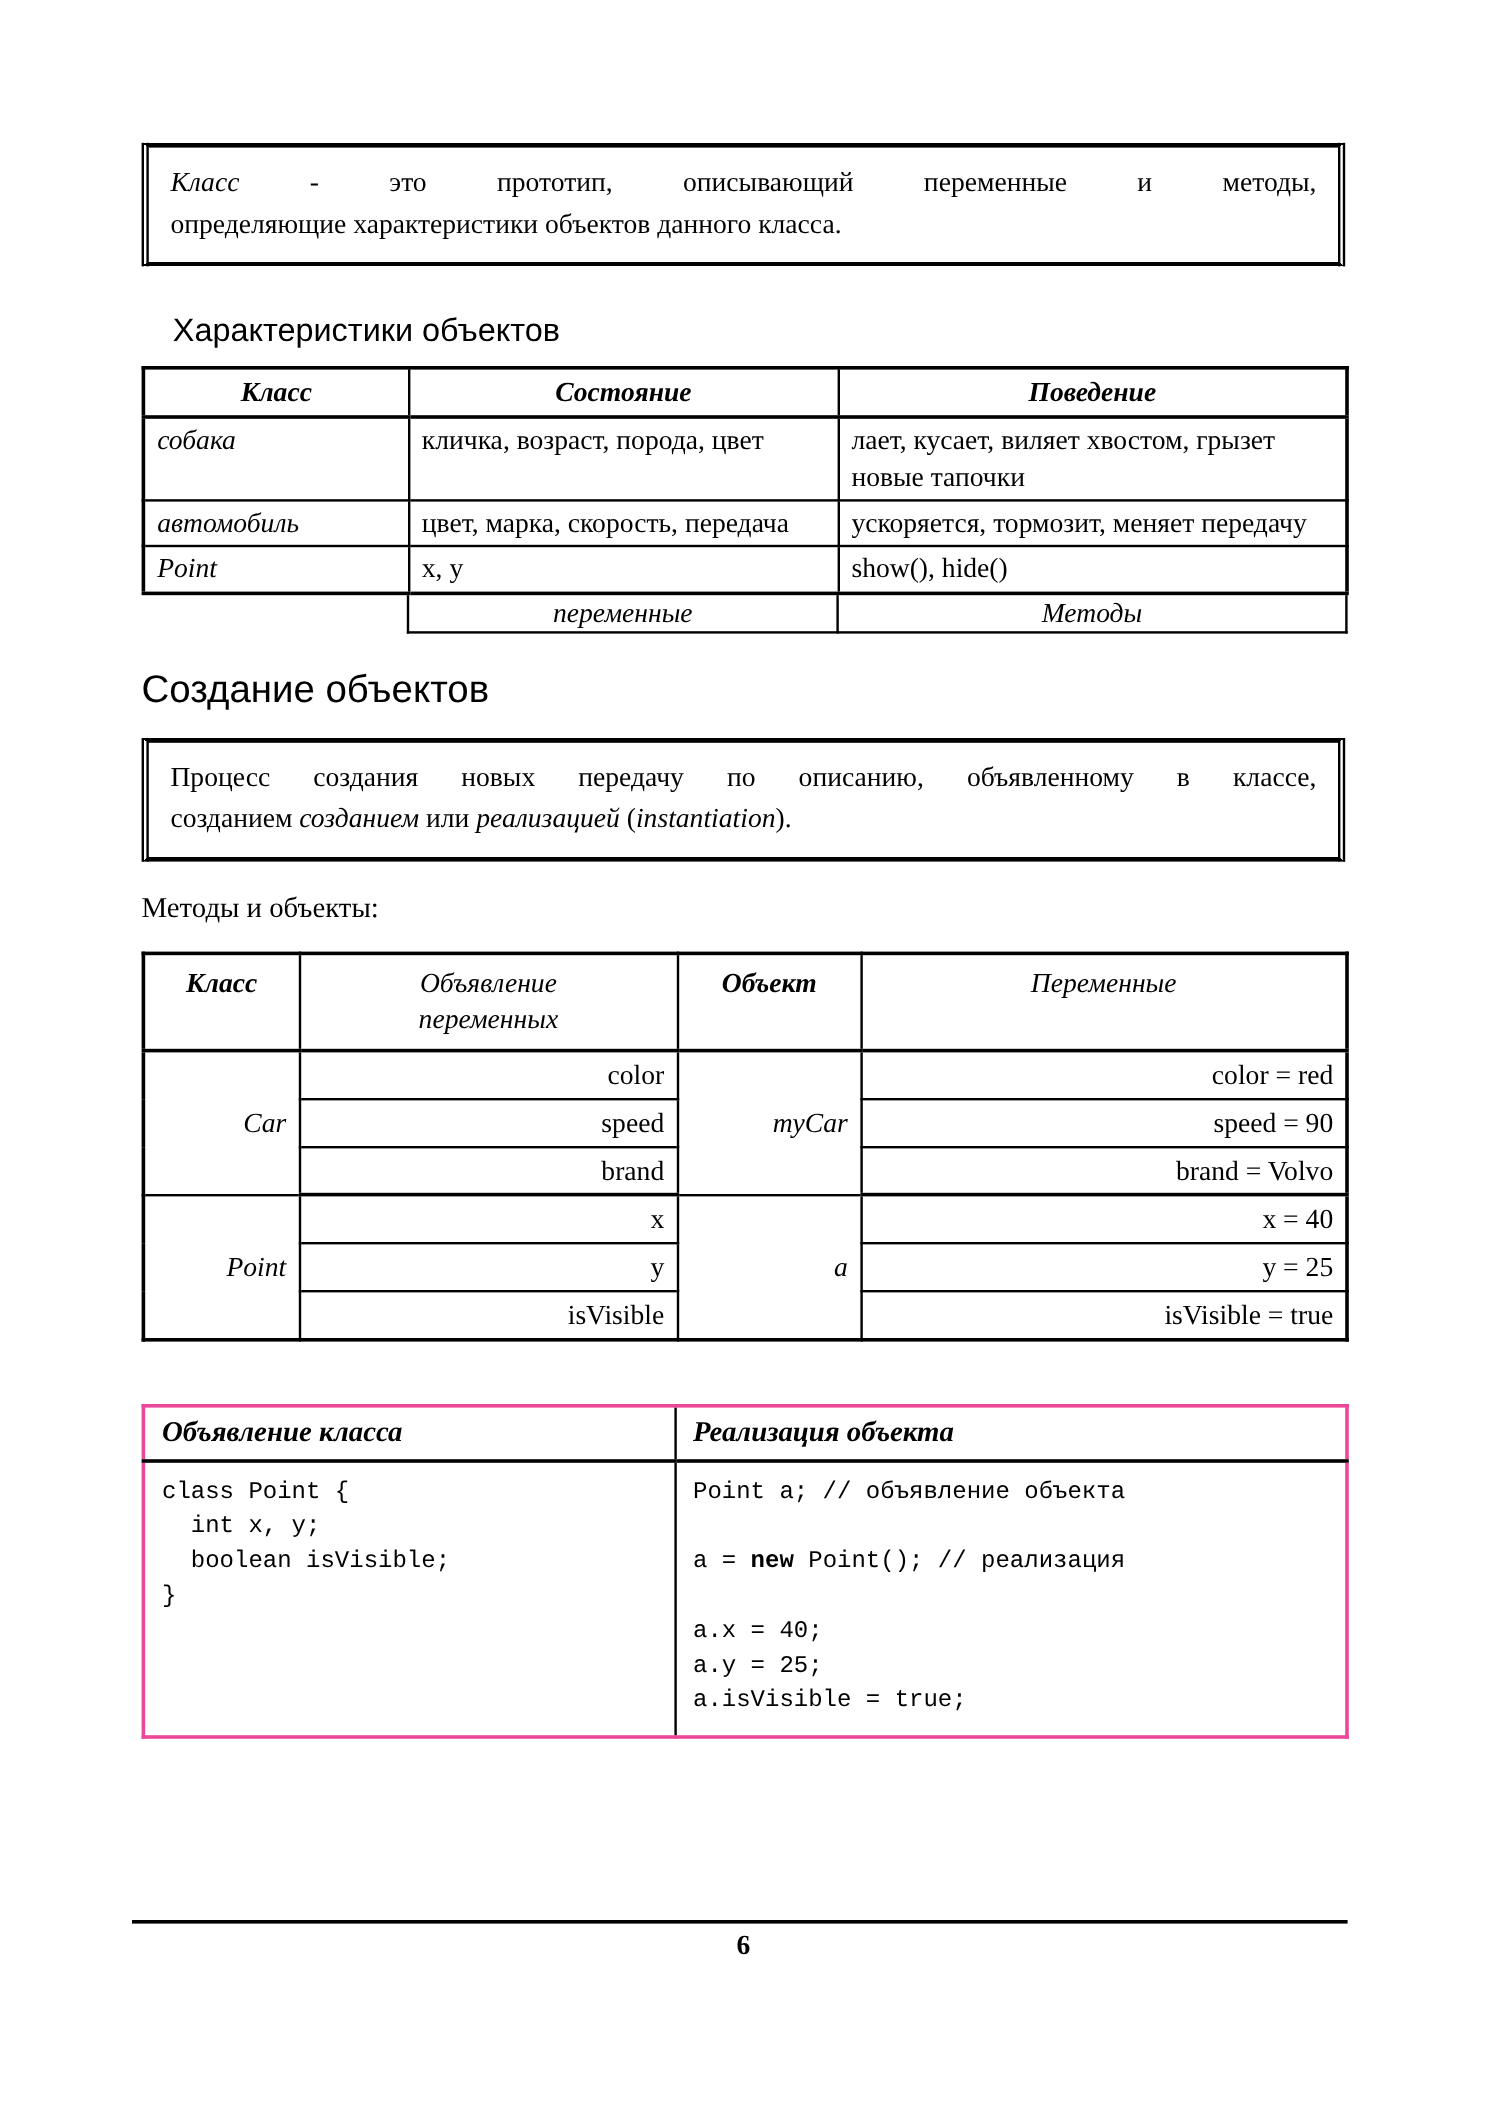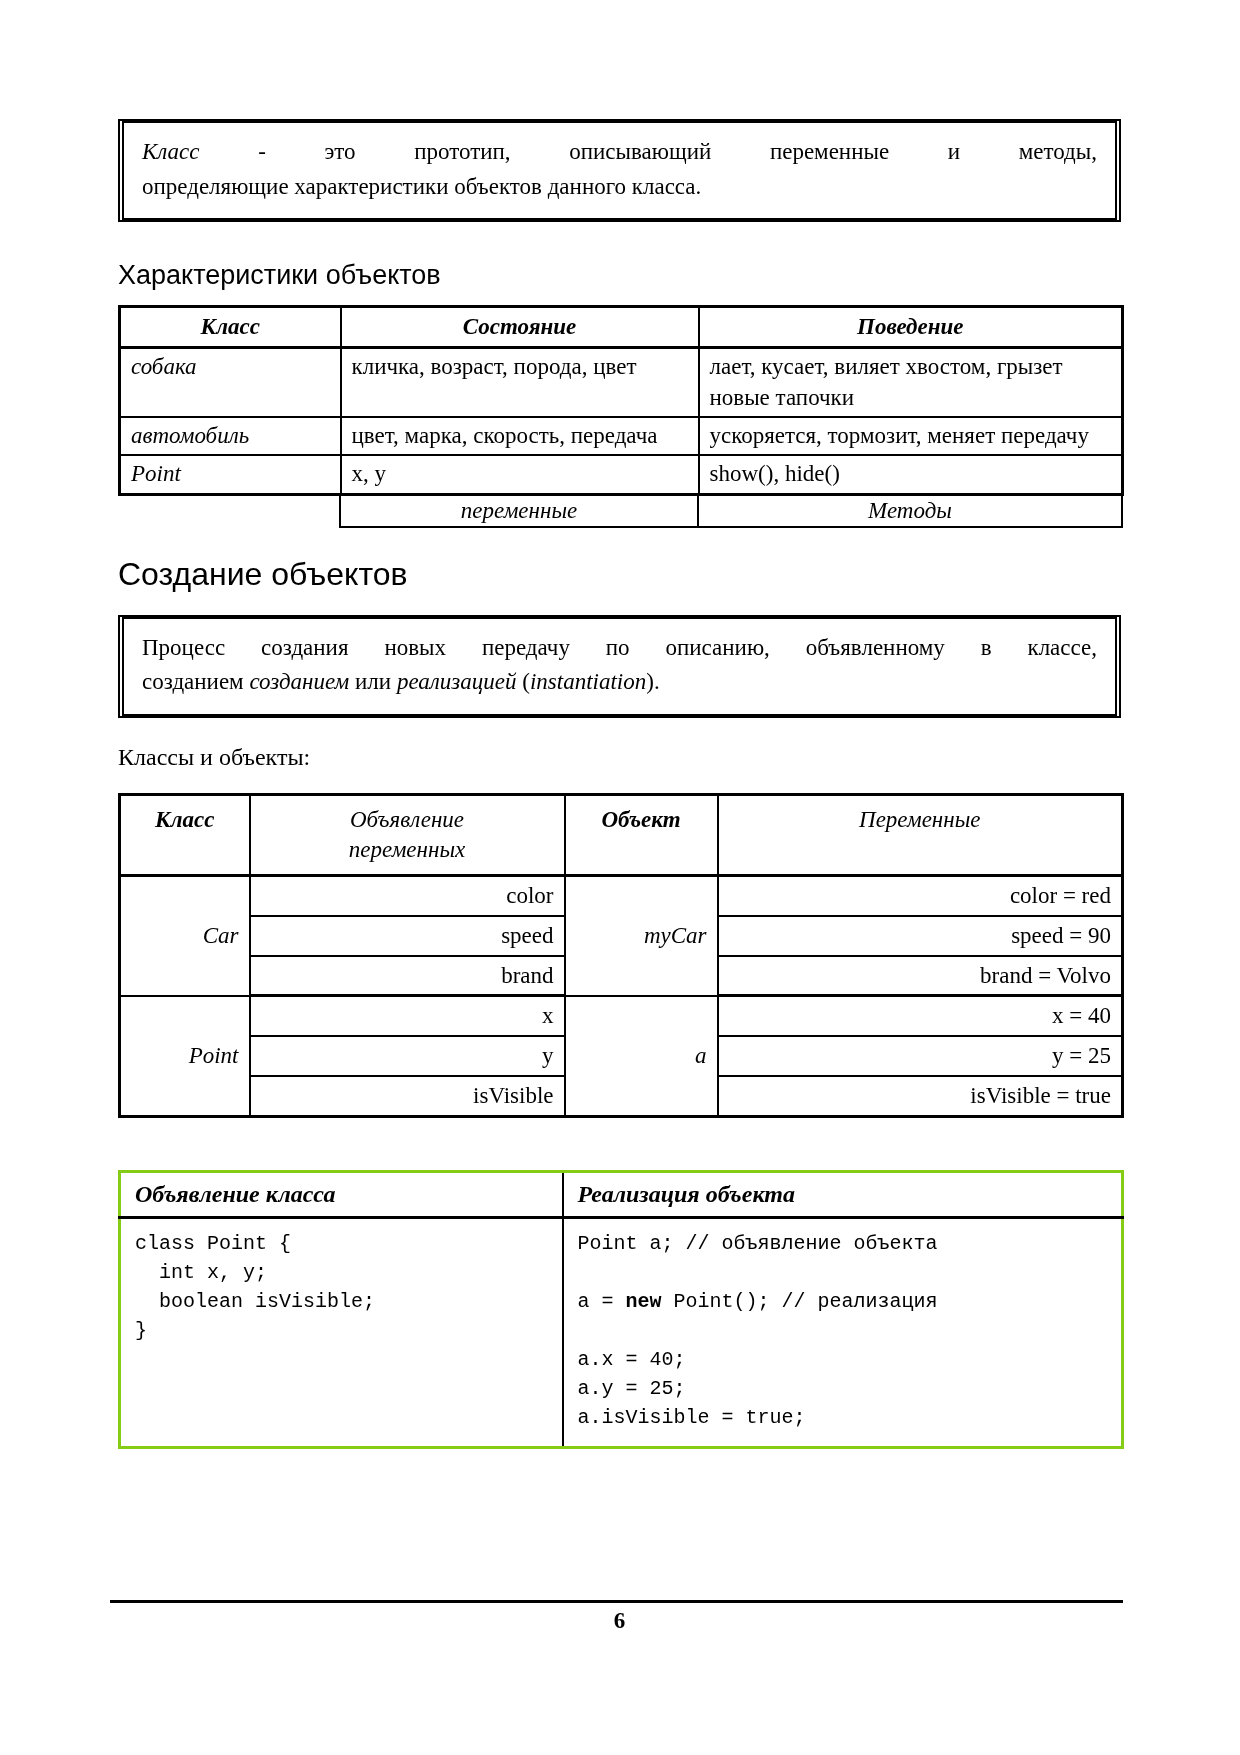--- a/index.html
+++ b/index.html
@@ -20,21 +20,21 @@
     font-size:23px; line-height:1.5;
   }
   .jline { text-align:justify; text-align-last:justify; }
   .box1 { margin-top:119px;font-family:Liberation Serif, serif; }
   .box2 { margin-top:22px; }
   .em { font-style:italic; }
   .bold { font-weight:bold; }
 
   .h-small {
     font-family:"Liberation Sans", sans-serif;
-    font-size:27px; font-weight:400; margin-top:38px;
+    font-size:27px; font-weight:400; margin-top:38px;margin-left:26px;
   }
   .h-big {
     font-family:"Liberation Sans", sans-serif;
     font-size:32px; font-weight:400; margin-top:28px;
   }
   .para { font-size:24px; margin-top:24px; line-height:1.3; }
 
   table { border-collapse:collapse; table-layout:fixed; }
 
   
@@ -50,21 +50,21 @@
   .t2 { width:1003px; margin-top:20px; border:3px solid #000; font-size:23px; }
   .t2 th, .t2 td { border:2px solid #000; padding:4px 10px; line-height:1.3; }
   .t2 th { font-style:italic; font-weight:400; text-align:center; border-bottom:3px solid #000; padding:9px 6px; vertical-align:top; }
   .t2 th.bold { font-weight:bold; }
   .t2 th.wrap { white-space:pre-line; }
   .t2 td.cname { font-style:italic; text-align:right; vertical-align:middle; }
   .t2 td.v { text-align:right; height:37px; }
   .t2 tr.grp td { border-bottom:3px solid #000; }
 
   
-  .t3 { width:1003px; margin-top:52px; border:3px solid #84cc16; }
+  .t3 { width:1003px; margin-top:52px; border:3px solid #ec4899; }
   .t3 th, .t3 td { border:2px solid #000; text-align:left; vertical-align:top; }
   .t3 th { font-size:24px; font-style:italic; font-weight:bold; padding:8px 14px; border-bottom:3px solid #000; }
   .t3 td { padding:10px 14px 14px 14px; }
   .code { font-family:Liberation Mono, monospace; font-size:20px; }
   .code-line { white-space:pre; min-height:29px; line-height:29px; }
 
   
   .footer-rule { position:absolute; left:110px; top:1600px; width:1013px; border-top:3px solid #000; }
   .page-num { position:absolute; top:1608px; left:118px; width:1003px; text-align:center; font-size:23px; font-weight:bold; }
 </style>
@@ -123,21 +123,21 @@
   </tbody>
     </table>
 
   <div class="h-big">Создание объектов</div>
 
   <div class="defbox box2">
     <div class="jline">Процесс создания новых передачу по описанию, объявленному в классе,</div>
     <div><span>созданием </span><span class="em">созданием</span><span> или </span><span class="em">реализацией</span><span> (</span><span class="em">instantiation</span><span>).</span></div>
   </div>
 
-  <div class="para">Классы и объекты:</div>
+  <div class="para">Методы и объекты:</div>
 
   <table class="t2">
     <colgroup>
         <col style="width:130px">
         <col style="width:315px">
         <col style="width:153px">
         <col style="width:405px">
       </colgroup>
     <tbody>
         <tr>

